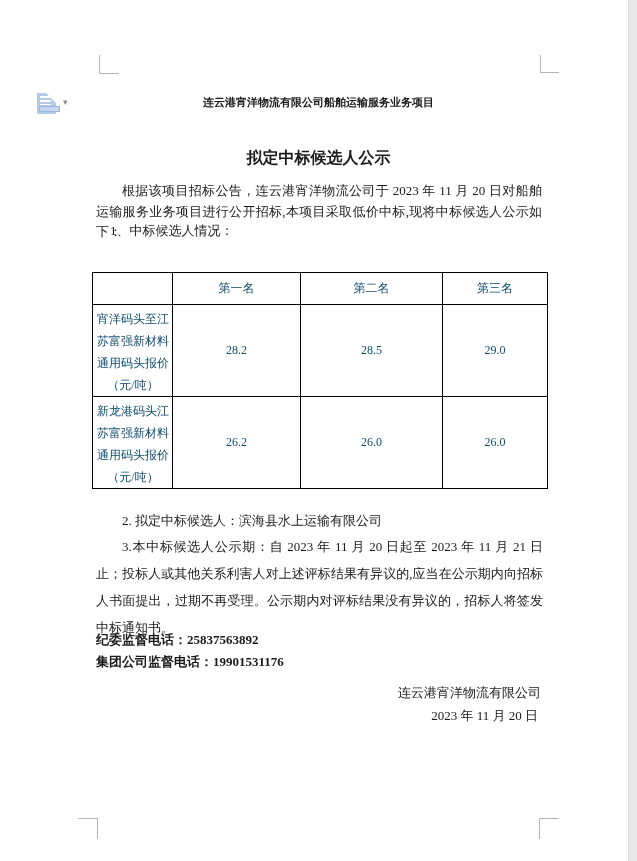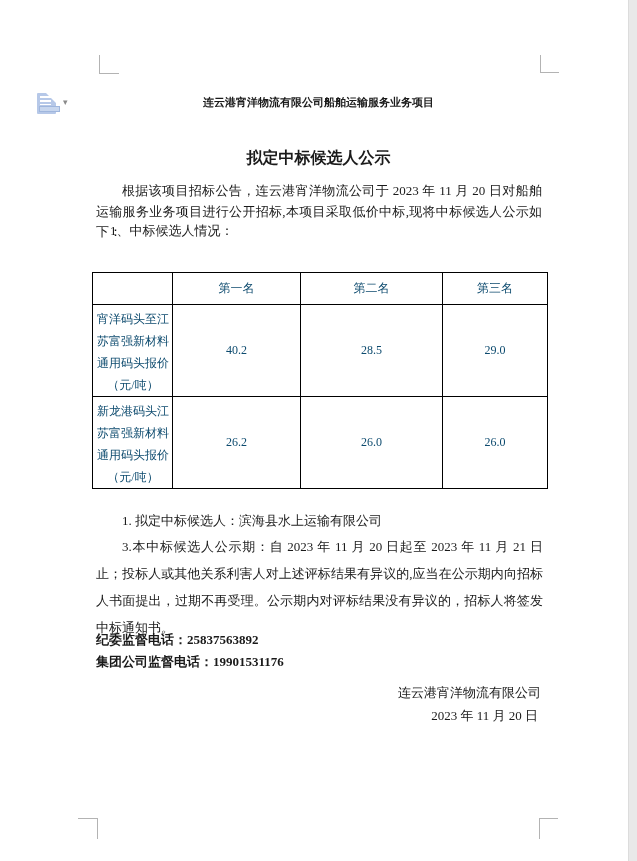--- a/index.html
+++ b/index.html
@@ -100,37 +100,37 @@
       <td></td>
       <td>第一名</td>
       <td>第二名</td>
       <td>第三名</td>
     </tr>
     <tr class="r-price1">
       <td class="lbl">宵洋码头至江
 苏富强新材料
 通用码头报价
 （元/吨）</td>
-      <td class="val">40.2</td>
+      <td class="val">28.2</td>
       <td class="val">28.5</td>
       <td class="val">29.0</td>
     </tr>
     <tr class="r-price2">
       <td class="lbl">新龙港码头江
 苏富强新材料
 通用码头报价
 （元/吨）</td>
       <td class="val">26.2</td>
       <td class="val">26.0</td>
       <td class="val">26.0</td>
     </tr>
   </tbody>
     </table>
 
-  <div class="abs bodytxt item2">1. 拟定中标候选人：滨海县水上运输有限公司</div>
+  <div class="abs bodytxt item2">2. 拟定中标候选人：滨海县水上运输有限公司</div>
   <div class="abs bodytxt item3">3.本中标候选人公示期：自 2023 年 11 月 20 日起至 2023 年 11 月 21 日止；投标人或其他关系利害人对上述评标结果有异议的,应当在公示期内向招标人书面提出，过期不再受理。公示期内对评标结果没有异议的，招标人将签发中标通知书。</div>
 
   <div class="abs bodytxt phone1">纪委监督电话：25837563892</div>
   <div class="abs bodytxt phone2">集团公司监督电话：19901531176</div>
 
   <div class="abs bodytxt sign">连云港宵洋物流有限公司</div>
   <div class="abs bodytxt date">2023 年 11 月 20 日</div>
 
 </div>
 

